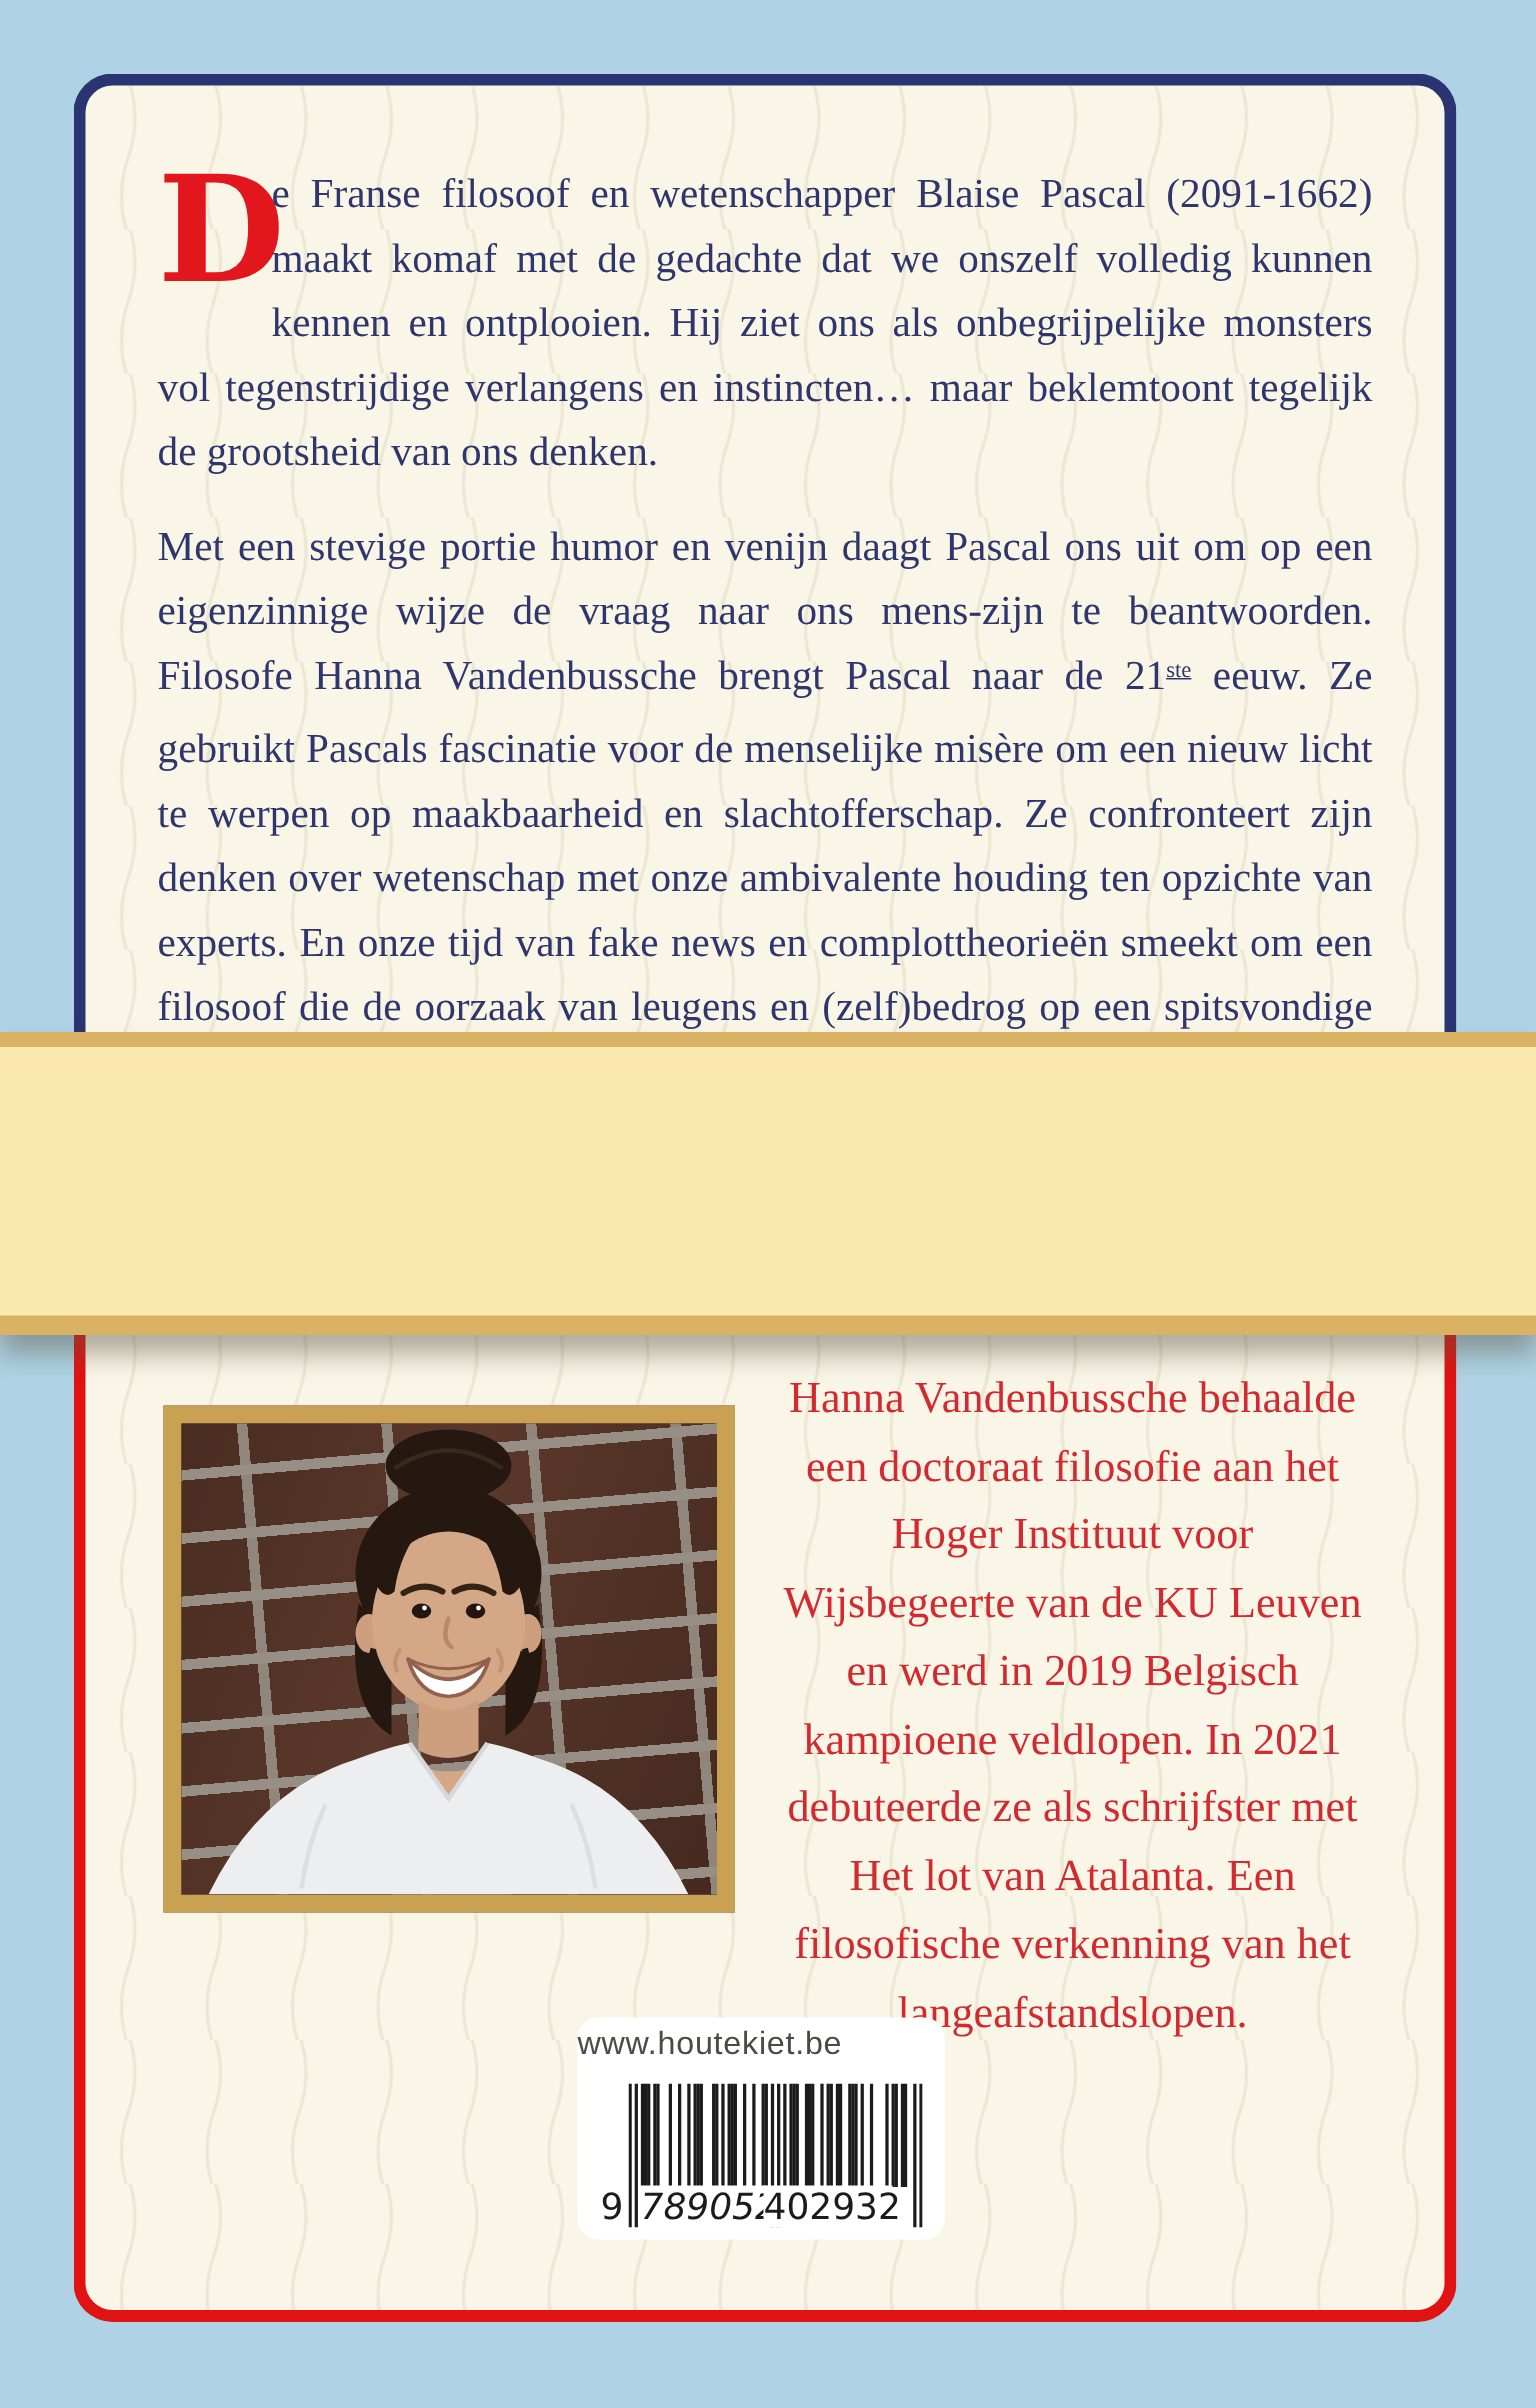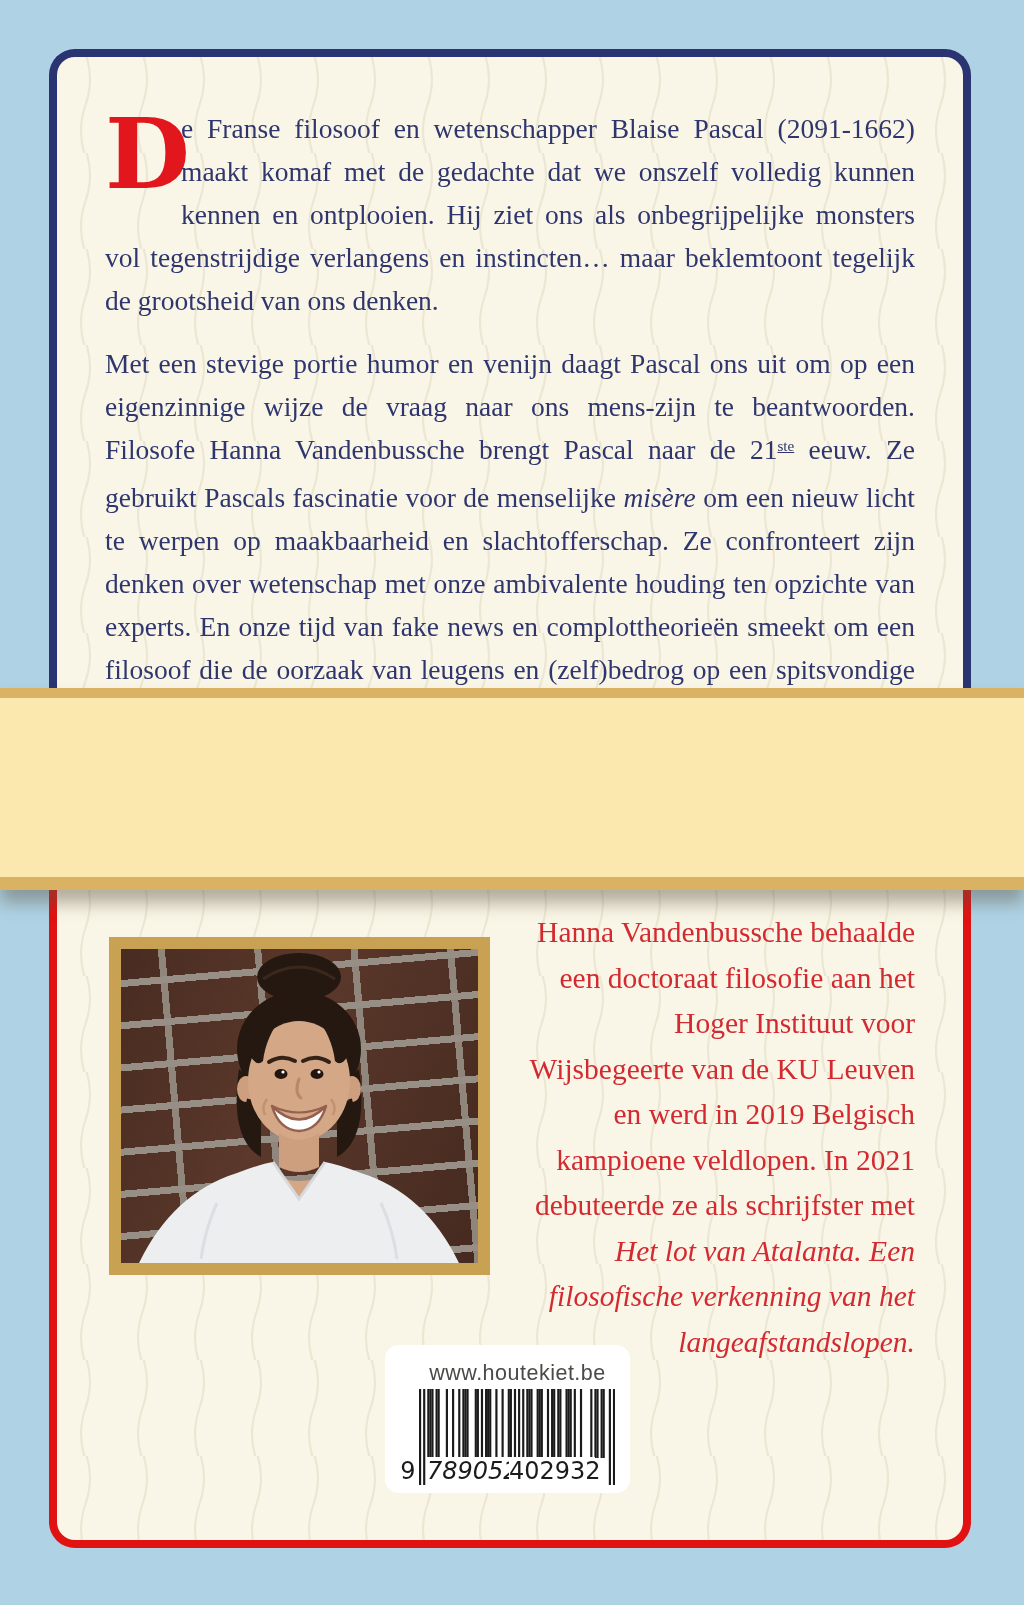--- a/index.html
+++ b/index.html
@@ -33,26 +33,26 @@
     font-size:27.5px;line-height:43px;color:#2F366E;
     text-align:justify;
   }
   #blurb p{margin:0;}
   #blurb p + p{margin-top:20px;}
   .dropcap{
     float:left;color:#E2161D;font-family:"DejaVu Serif",serif;font-weight:bold;
     font-size:98px;line-height:84px;height:86px;width:62px;margin:5px 14px 0 0;
     text-align:left;
   }
-  .it{font-style:italic;margin-top:36px;}
+  .it{margin-top:36px;}
   sup.ord{font-size:0.55em;position:relative;top:-0.5em;vertical-align:baseline;text-decoration:underline;}
   
   #bio{
     position:absolute;left:458px;top:30px;width:400px;
-    font-size:29.5px;line-height:45.5px;color:#D22A30;text-align:right;
+    font-size:29.5px;line-height:45.5px;color:#D22A30;text-align:center;
   }
   
   #author-photo{
     position:absolute;left:52px;top:57px;width:381px;height:338px;
     box-sizing:border-box;border:12px solid #C9A152;background:#58352A;overflow:hidden;
   }
   #brick-wall{
     position:absolute;left:-45px;top:-45px;right:-45px;bottom:-45px;
     transform:rotate(-5deg);
     background-color:#5B382B;
@@ -61,24 +61,23 @@
       repeating-linear-gradient(90deg,rgba(151,143,133,0.9) 0 7px,rgba(0,0,0,0) 7px 96px),
       linear-gradient(115deg,rgba(25,12,8,0.38),rgba(0,0,0,0) 45%,rgba(25,12,8,0.42));
   }
   #portrait{position:absolute;left:0;top:0;width:100%;height:100%;}
   
   #barcode-box{
     position:absolute;left:328px;top:465px;width:245px;height:148px;
     background:#FFFFFF;border-radius:14px;
   }
   #website{
-    position:absolute;top:16px;left:0;right:0;text-align:center;
+    position:absolute;top:5px;left:0;right:0;text-align:left;
     font-family:"Liberation Sans",sans-serif;font-size:21.5px;color:#4A4A47;
     letter-spacing:0.5px;
-    padding-left:20px;
   }
   #barcode{position:absolute;left:16px;top:44px;width:212px;height:96px;}
   #bars{position:absolute;left:18px;top:0;width:196px;height:96px;}
   .isbn-digit{
     position:absolute;top:68px;height:28px;line-height:28px;
     font-family:"DejaVu Sans",sans-serif;font-size:24px;color:#1B1B1B;
     background:#FFFFFF;text-align:center;
   }
   #isbn-d1{left:-2px;width:18px;}
   #isbn-d2{left:26px;width:84px;font-style:italic;}

